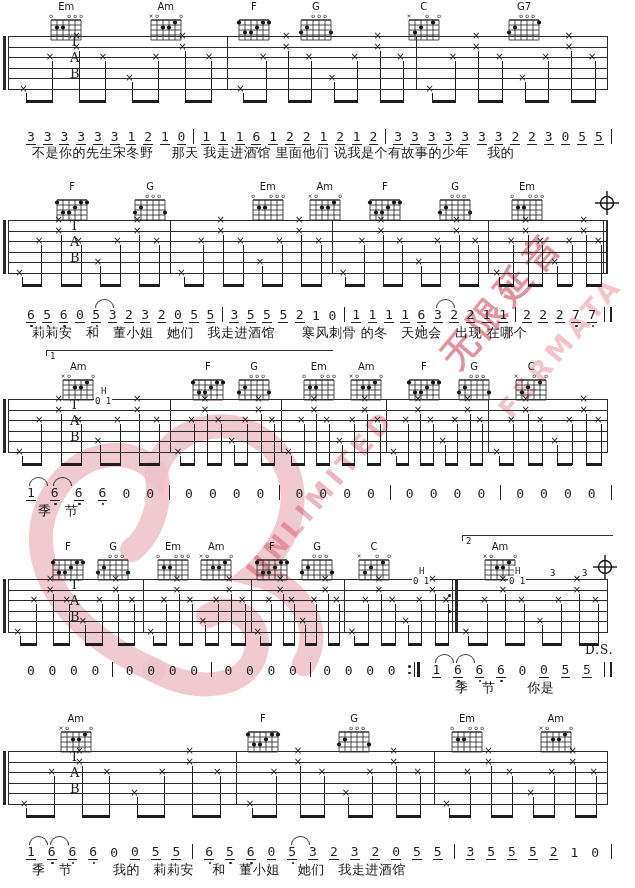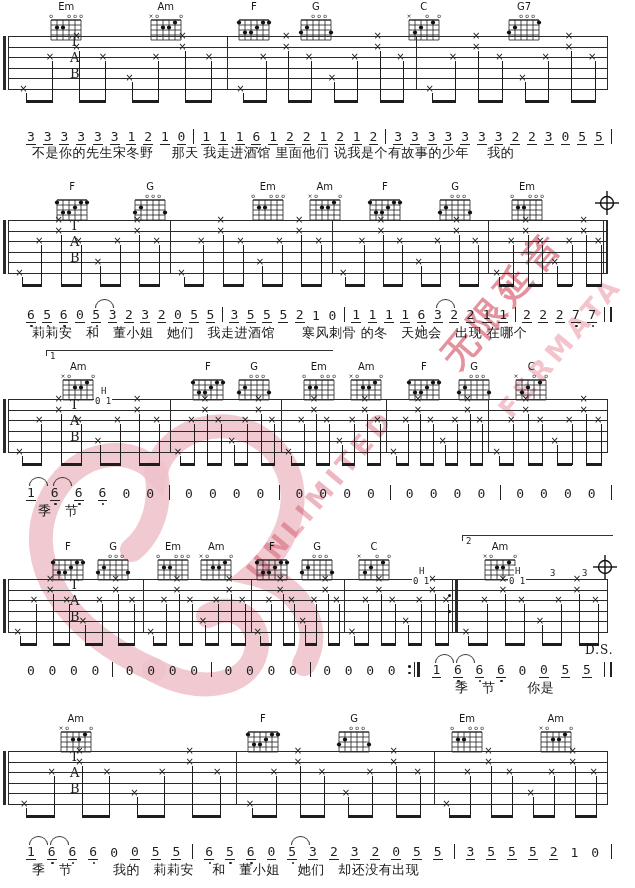--- a/index.html
+++ b/index.html
@@ -1439,15 +1439,15 @@
         <span class="bar"></span>
         <span class="n u">3</span>
         <span class="n u">5</span>
         <span class="n u">5</span>
         <span class="n u">5</span>
         <span class="n u">2</span>
         <span class="n">1</span>
         <span class="n">0</span>
         <span class="bar"></span>
       </div>
-      <div class="lyr" style="left: 32px; top: 861px;">季　节　　　我的　莉莉安　 和　董小姐　 她们　却还没有出现</div>
+      <div class="lyr" style="left: 32px; top: 861px;">季　节　　　我的　莉莉安　 和　董小姐　 她们　我走进酒馆</div>
     </div>
 </div>
 
 </body></html>

